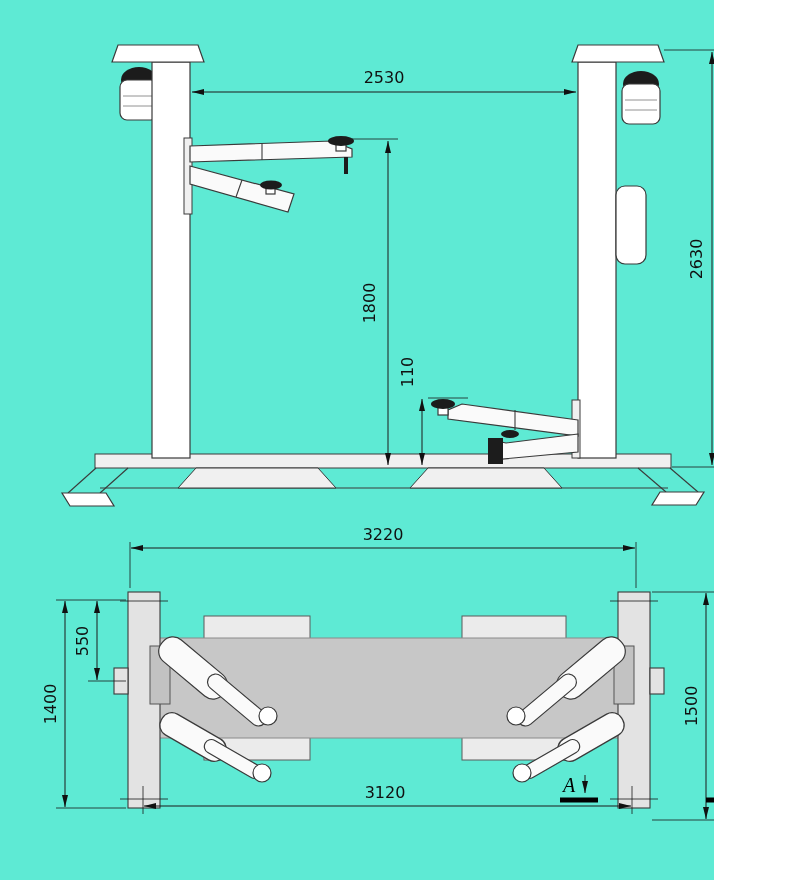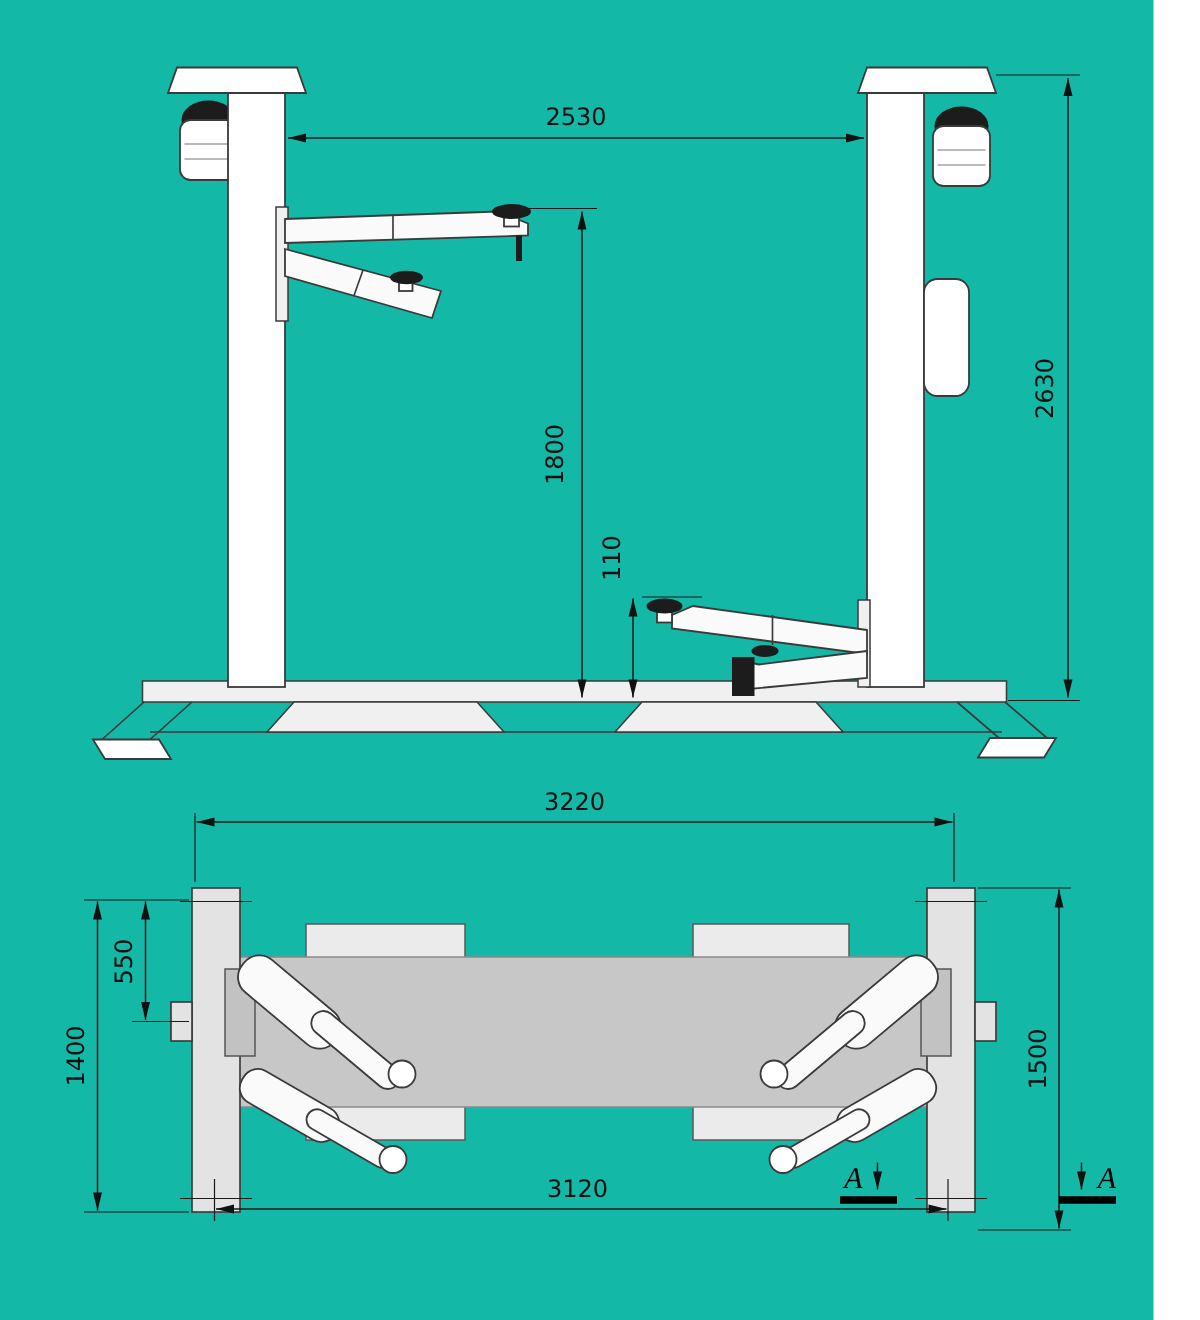--- a/index.html
+++ b/index.html
@@ -1,16 +1,16 @@
 <!DOCTYPE html>
 <html><head>
 <meta charset="utf-8">
 <style>
   html,body { margin:0; padding:0; background:#fff; }
-  .canvas { width:769px; height:880px; background:#14b8a6; position:relative; overflow:hidden; }
+  .canvas { width:714px; height:880px; background:#5eead4; position:relative; overflow:hidden; }
   svg { display:block; }
   .shape   { fill:#ffffff; stroke:#3a3a3a; stroke-width:1.2; }
   .shape-lt{ fill:#f0f0f0; stroke:#3a3a3a; stroke-width:1; }
   .plate   { fill:#e3e3e3; stroke:#3a3a3a; stroke-width:1.1; }
   .platform{ fill:#ebebeb; stroke:#5a5a5a; stroke-width:1; }
   .band    { fill:#c7c7c7; stroke:#8a8a8a; stroke-width:1; }
   .carriage{ fill:#c2c2c2; stroke:#555; stroke-width:1; }
   .armfill { fill:#fafafa; stroke:#3a3a3a; stroke-width:1.2; }
   .dark    { fill:#1c1c1c; stroke:none; }
   .ln      { stroke:#3a3a3a; stroke-width:1.1; fill:none; }

